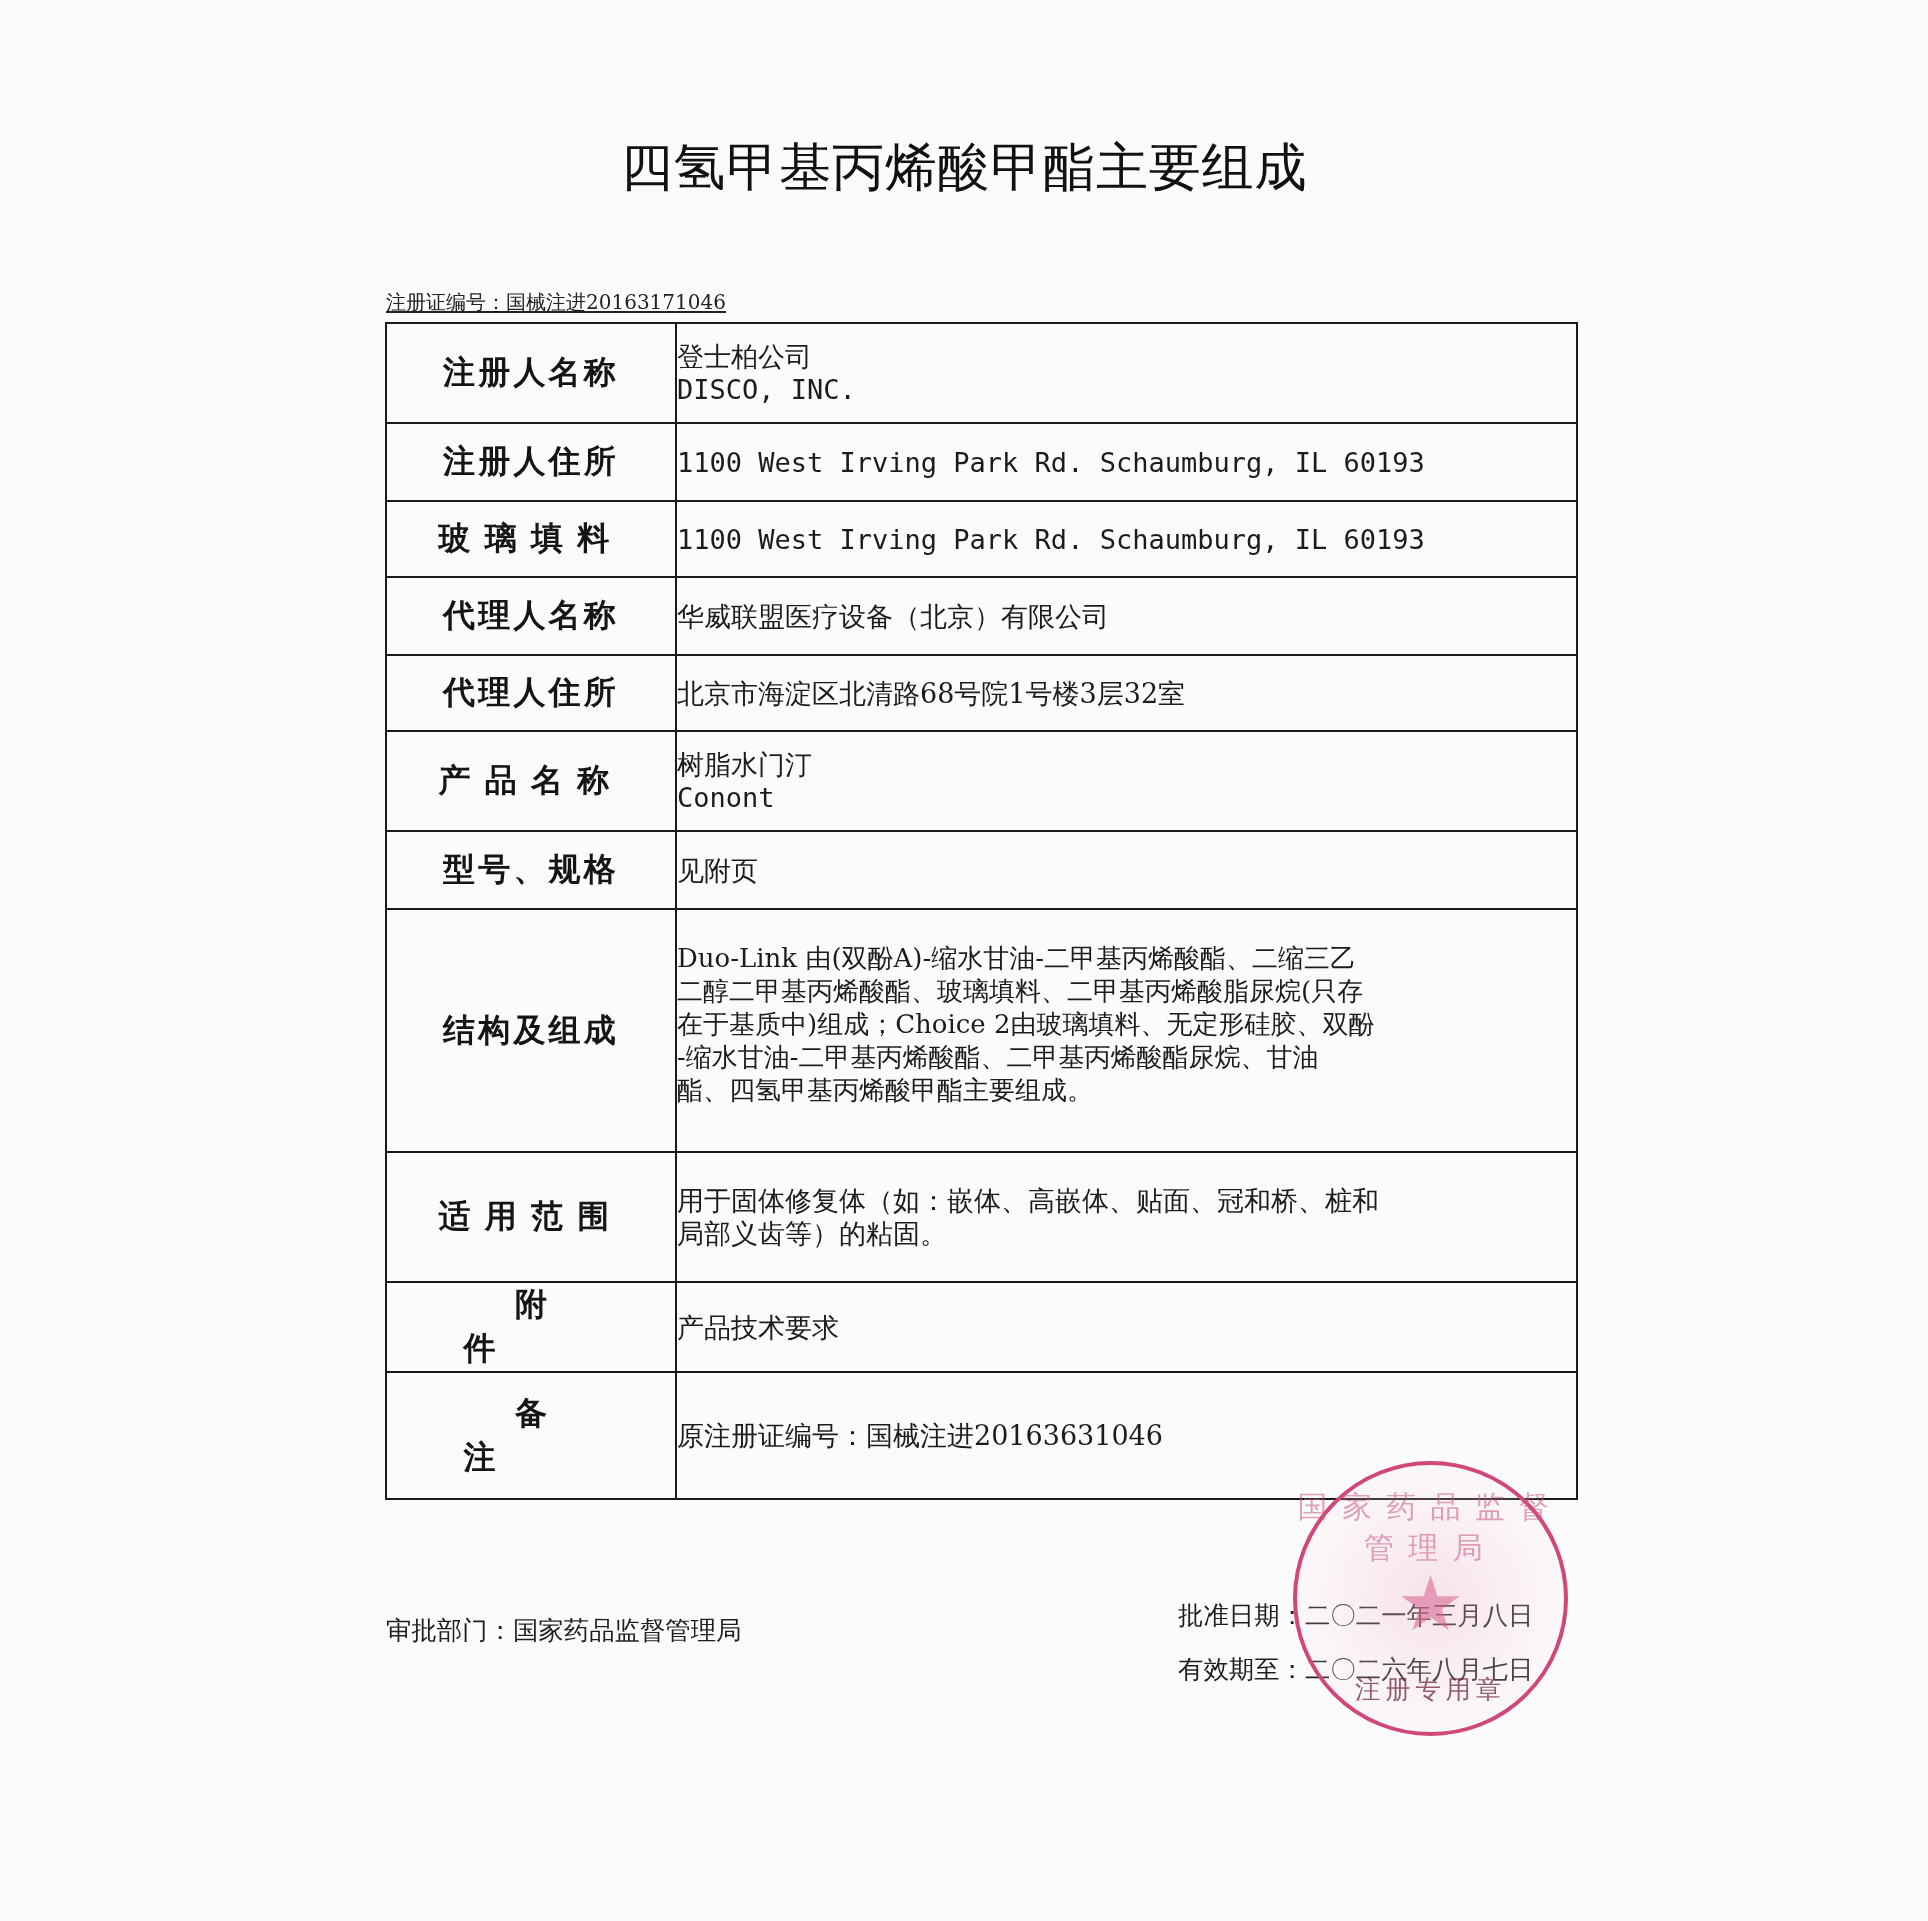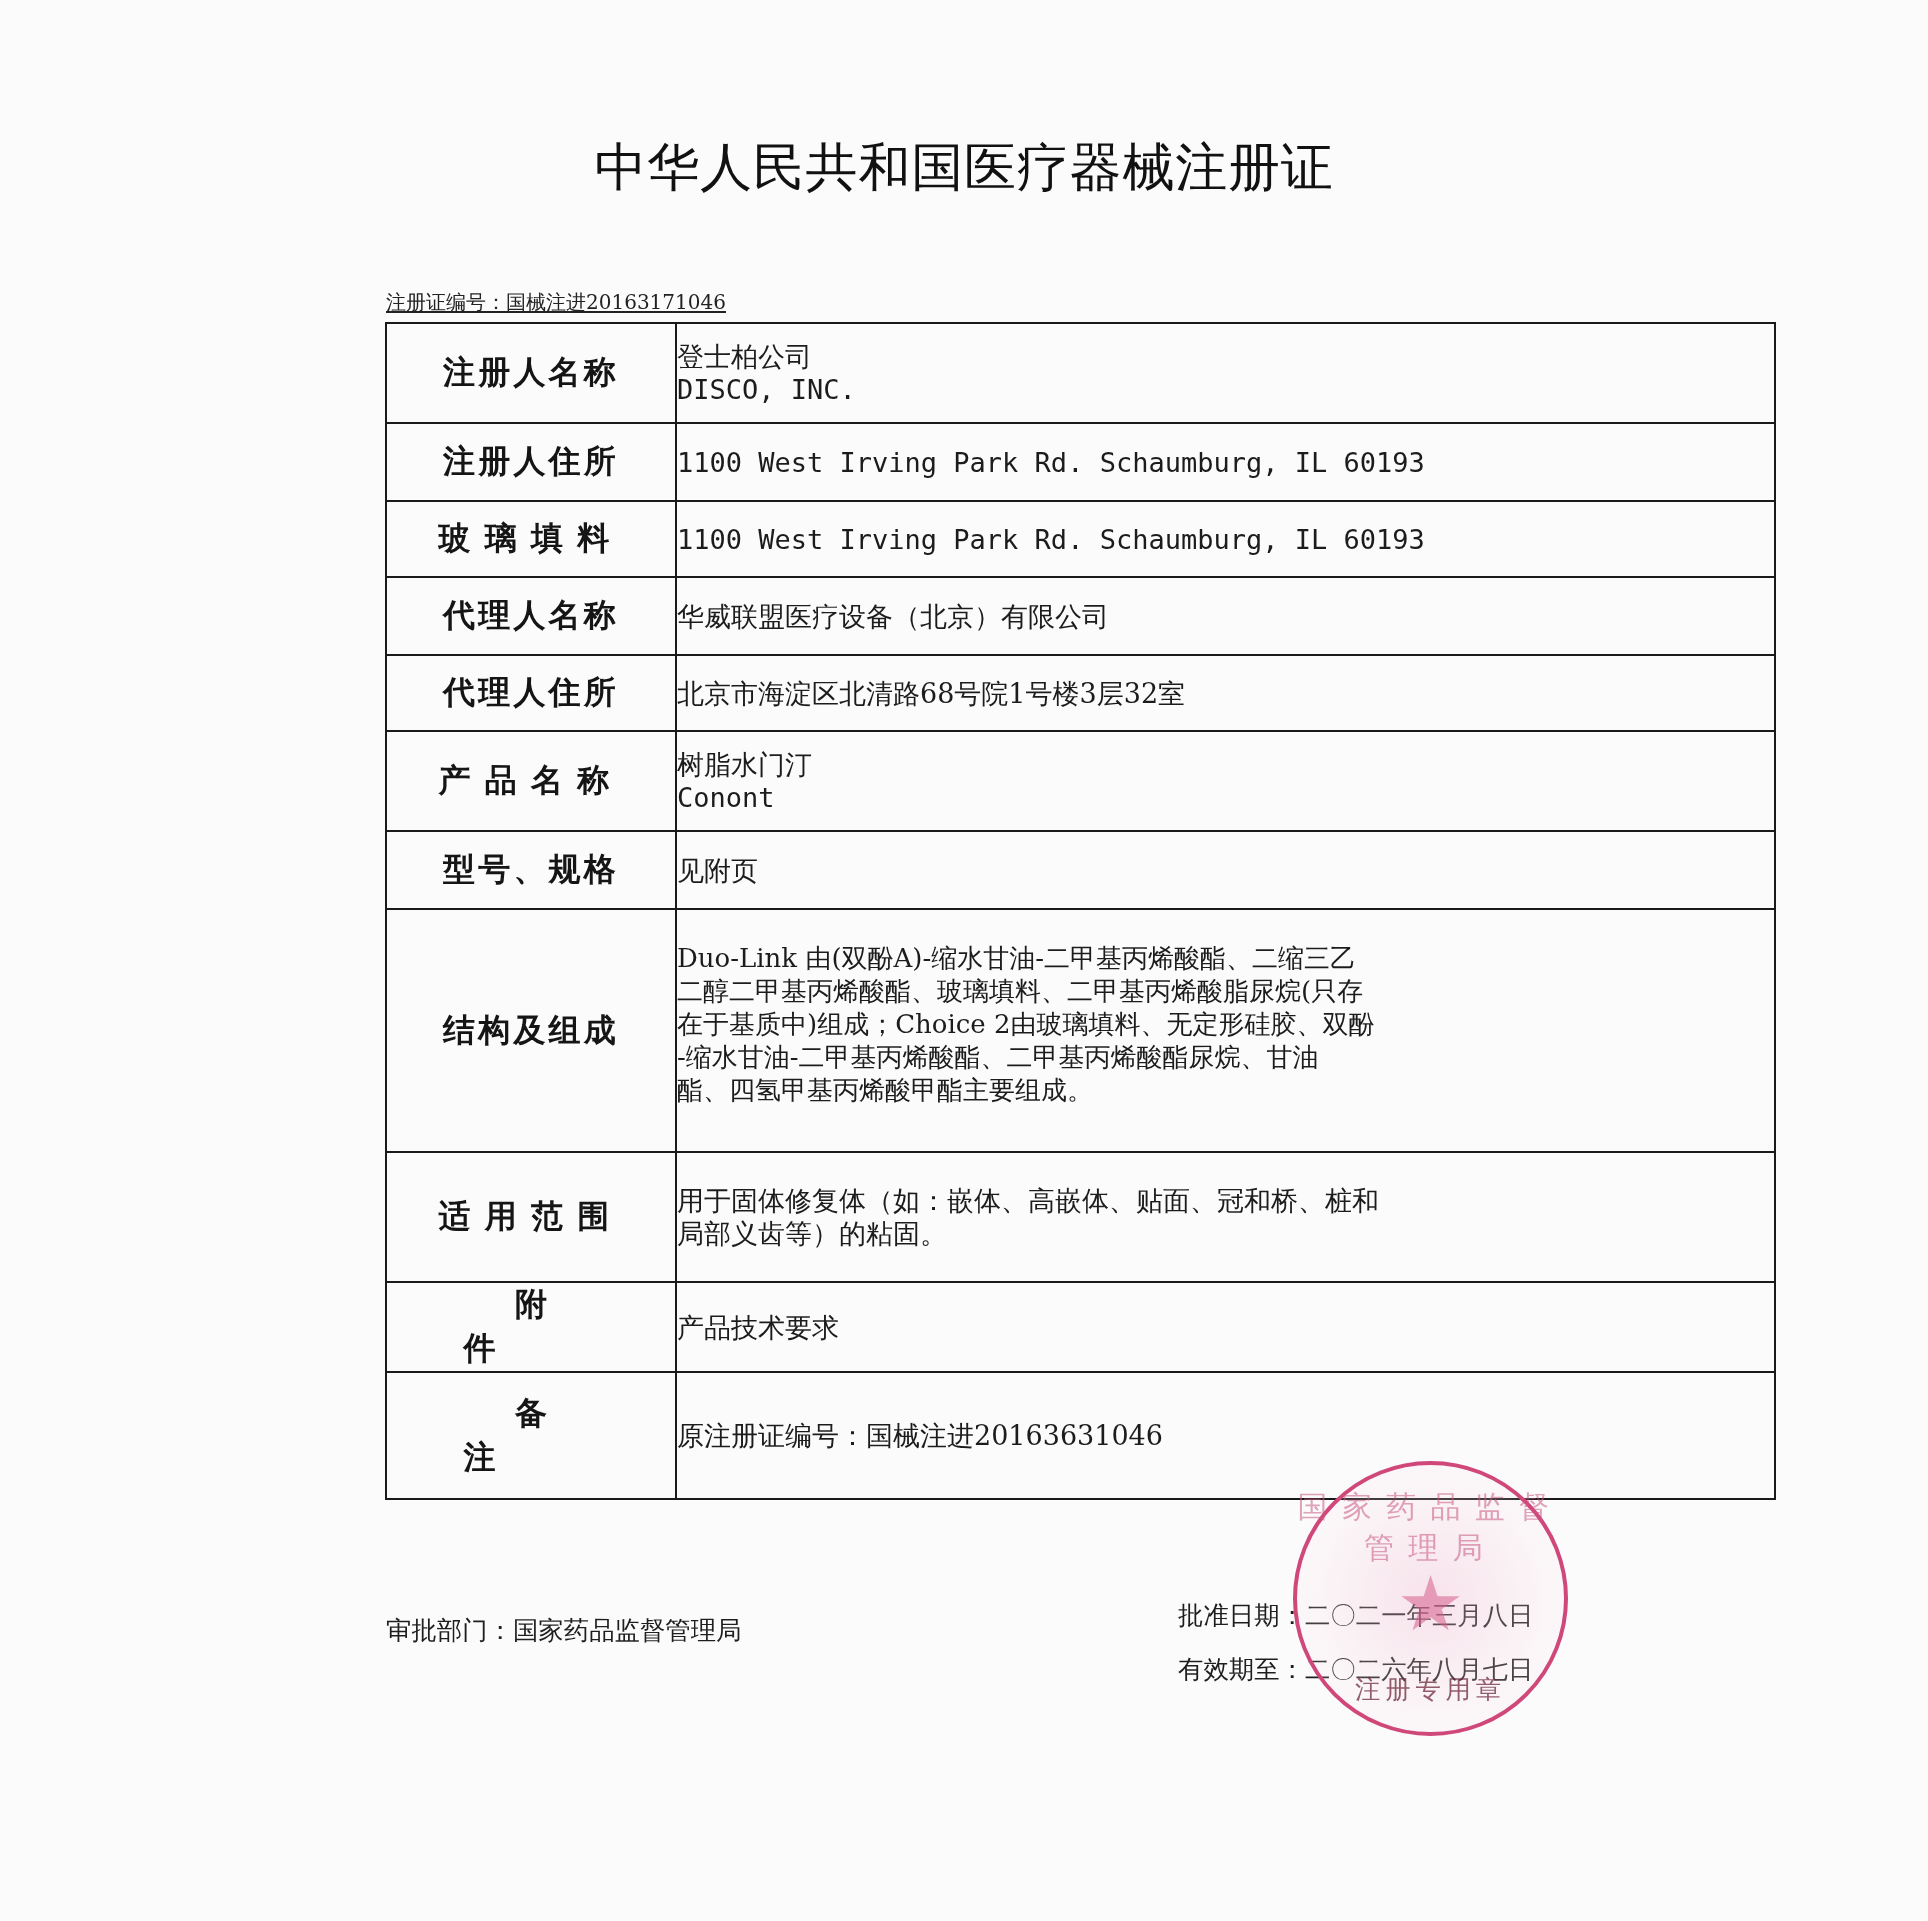--- a/index.html
+++ b/index.html
@@ -17,21 +17,21 @@
     font-family: "DejaVu Sans", "Liberation Sans", sans-serif;
     font-size: 52px; letter-spacing: 0.8px; color: #111;
   }
   .cert-no {
     position: absolute; left: 386px; top: 289px;
     font-size: 20px; color: #222;
     text-decoration: underline; text-underline-offset: 1.6px;
   }
   table.cert {
     position: absolute; left: 385px; top: 322px;
-    width: 1391px;
+    width: 1193px;
     border-collapse: collapse;
     table-layout: fixed;
   }
   table.cert td {
     border: 2.4px solid #1a1a1a;
     padding: 0;
     vertical-align: middle;
   }
   td.label {
     width: 288px;
@@ -91,21 +91,21 @@
   }
   .stamp .bottom-text {
     position: absolute; left: 0; top: 208px; width: 100%;
     text-align: center; font-size: 25.4px; letter-spacing: 4.8px;
     color: rgba(110,40,60,0.75);
   }
 </style>
 </head>
 <body>
 
-<div class="title">中华人民共和国医疗器械注册证</div>
+<div class="title">四氢甲基丙烯酸甲酯主要组成</div>
 
 <div class="cert-no">
   <span>注册证编号：</span><span>国械注进20163171046</span>
 </div>
 
 <table class="cert">
   <tbody>
       <tr class="r-name">
     <td class="label">注册人名称</td>
     <td class="value">

